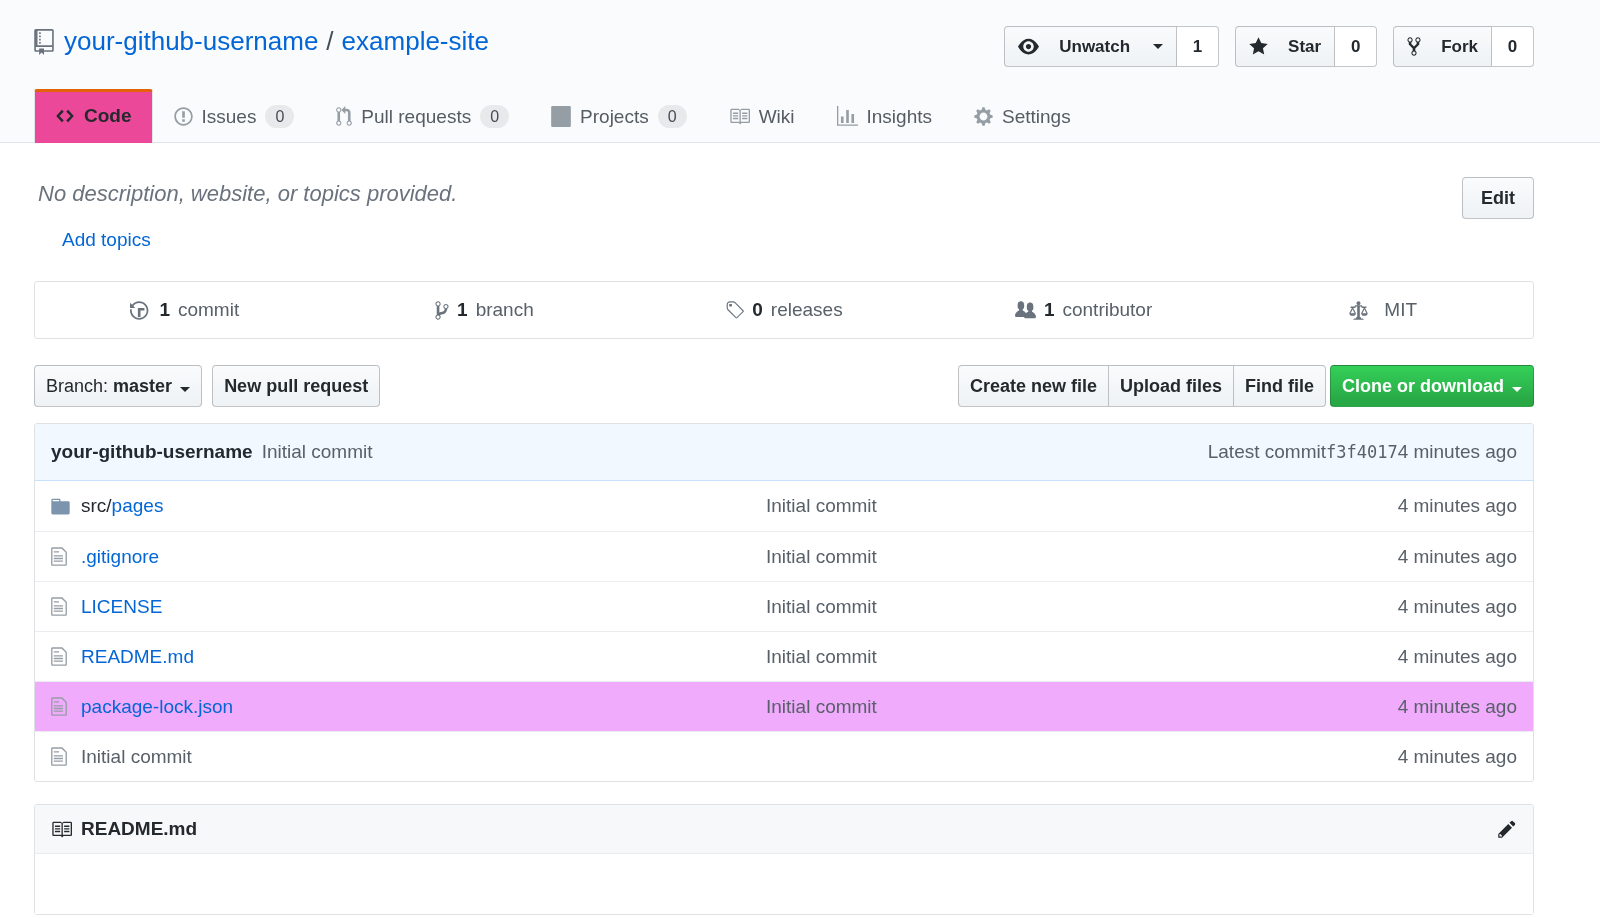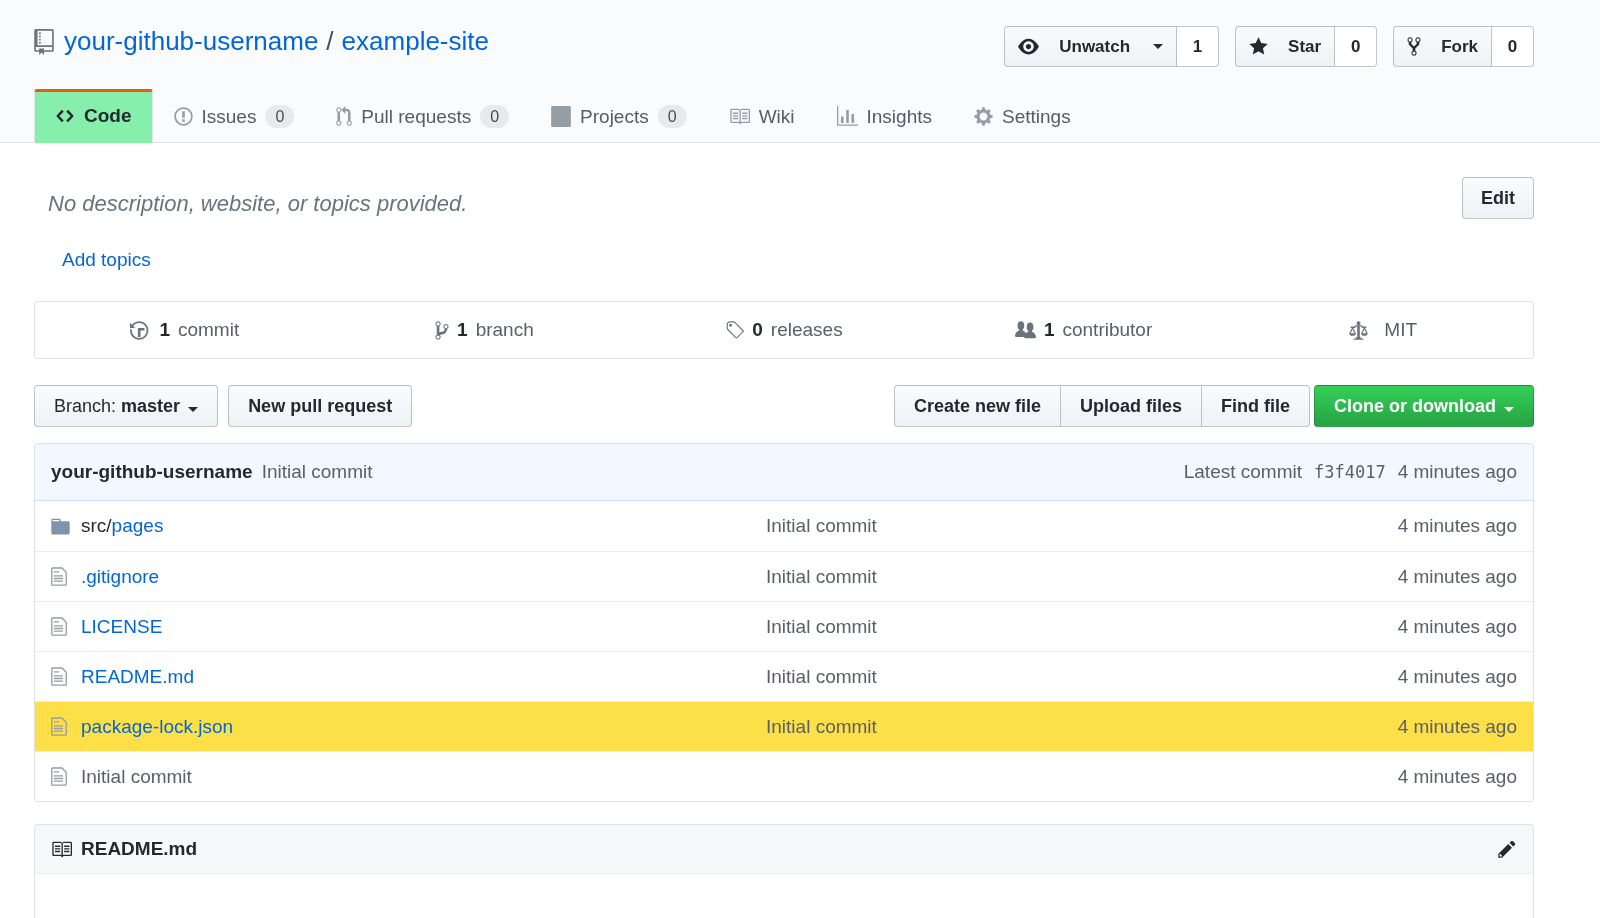--- a/index.html
+++ b/index.html
@@ -39,37 +39,37 @@
 
   
   .reponav { display:flex; margin-top:22px; }
   .reponav-item {
     display:flex; align-items:center; gap:9px;
     padding:15px 20px; font-size:19px; color:#555c64;
     border:1px solid transparent; border-bottom:none; margin-bottom:-1px;
   }
   .reponav-item svg { color:#959da5; }
   .reponav-item.selected {
-    background:#86efac; color:#24292e; font-weight:700;
+    background:#ec4899; color:#24292e; font-weight:700;
     border-color:#e1e4e8; border-top:3px solid #e36209;
     border-radius:3px 3px 0 0; padding-top:12px;
   }
   .reponav-item.selected svg { color:#24292e; }
   .counter { background:rgba(27,31,35,0.08); color:#444d56; font-size:16px; font-weight:400;
              border-radius:20px; padding:2px 10px; line-height:19px; }
 
   
   .desc-row { display:flex; align-items:flex-start; margin-top:34px; }
-  .desc { margin:14px; font-style:italic; color:#6a737d; font-size:22px; }
+  .desc { margin:4px; font-style:italic; color:#6a737d; font-size:22px; }
   .add-topics { display:inline-block; margin-top:18px; font-size:19px;margin-left:28px; }
   .btn {
     font-size:18px; font-weight:700; color:#24292e; line-height:22px;
     background-image:linear-gradient(-180deg,#fafbfc,#eff3f6 90%);
     border:1px solid rgba(27,31,35,0.25); border-radius:4px;
-    padding:9px 19px; cursor:pointer;
+    padding:9px 11px; cursor:pointer;
     font-family:"Liberation Sans","DejaVu Sans",sans-serif;
   }
   .edit-btn { margin-left:auto; padding:9px 18px; }
 
   
   .stats { display:flex; border:1px solid #dfe2e5; border-radius:3px; margin-top:30px; }
   .stat { flex:1; display:flex; align-items:center; justify-content:center; gap:8px;
           padding:17px 0; color:#586069; font-size:19px; }
   .stat svg { color:#6a737d; }
   .stat .num { font-weight:700; color:#24292e; }
@@ -88,26 +88,26 @@
     border:1px solid rgba(27,31,35,0.25); color:#fff;
   }
 
   
   .file-wrap { border:1px solid #dfe2e5; border-radius:3px; margin-top:16px; }
   .commit-tease {
     background:#f1f8ff; border-bottom:1px solid #c8e1ff; border-radius:3px 3px 0 0;
     padding:17px 16px; display:flex; align-items:center; color:#586069;
   }
   .commit-tease .author { font-weight:700; color:#24292e; margin-right:9px; }
-  .commit-tease .tease-right { margin-left:auto; display:flex; align-items:center; gap:12px; }
+  .commit-tease .tease-right { margin-left:auto; display:flex; align-items:center; gap:0; }
   .sha { font-family:"DejaVu Sans Mono","Liberation Mono",monospace; font-size:17px; color:#586069; }
 
   .file-row { display:flex; align-items:center; height:50px; padding:17px 16px; border-top:1px solid #eaecef; }
   .file-row:first-child { border-top:none; }
-  .file-row.hovered { background:#fde047; }
+  .file-row.hovered { background:#f0abfc; }
   .col-icon { width:30px; color:#959da5; display:flex; align-items:center; }
   .col-icon.folder { color:#7d94ae; }
   .col-name { width:685px; white-space:nowrap; }
   .col-name .prefix { color:#24292e; }
   .col-msg { flex:1; }
   .col-msg a { color:#586069; }
   .col-age { width:250px; text-align:right; color:#586069; }
 
   
   .readme { border:1px solid #dfe2e5; border-radius:3px; margin-top:22px; }

